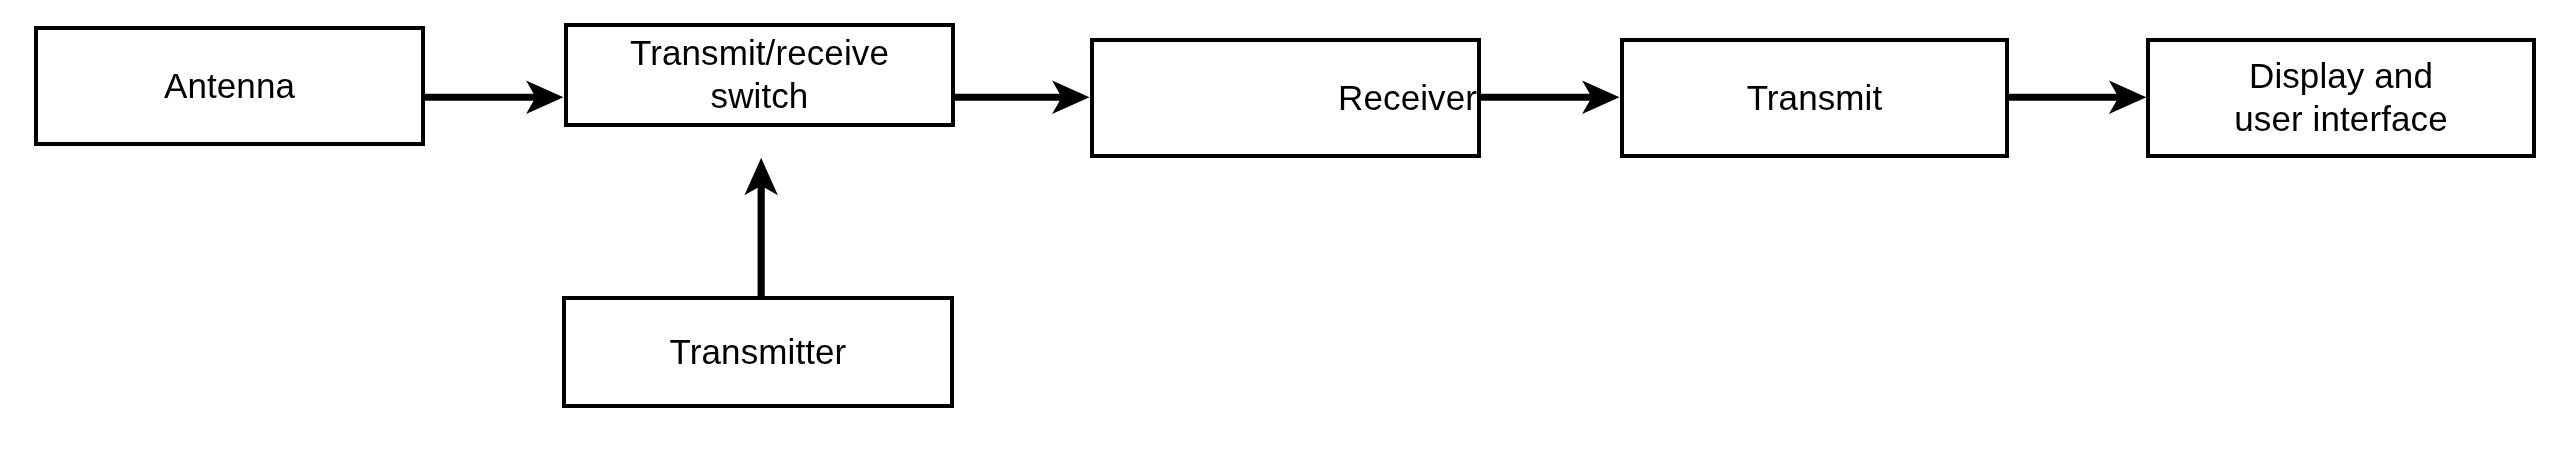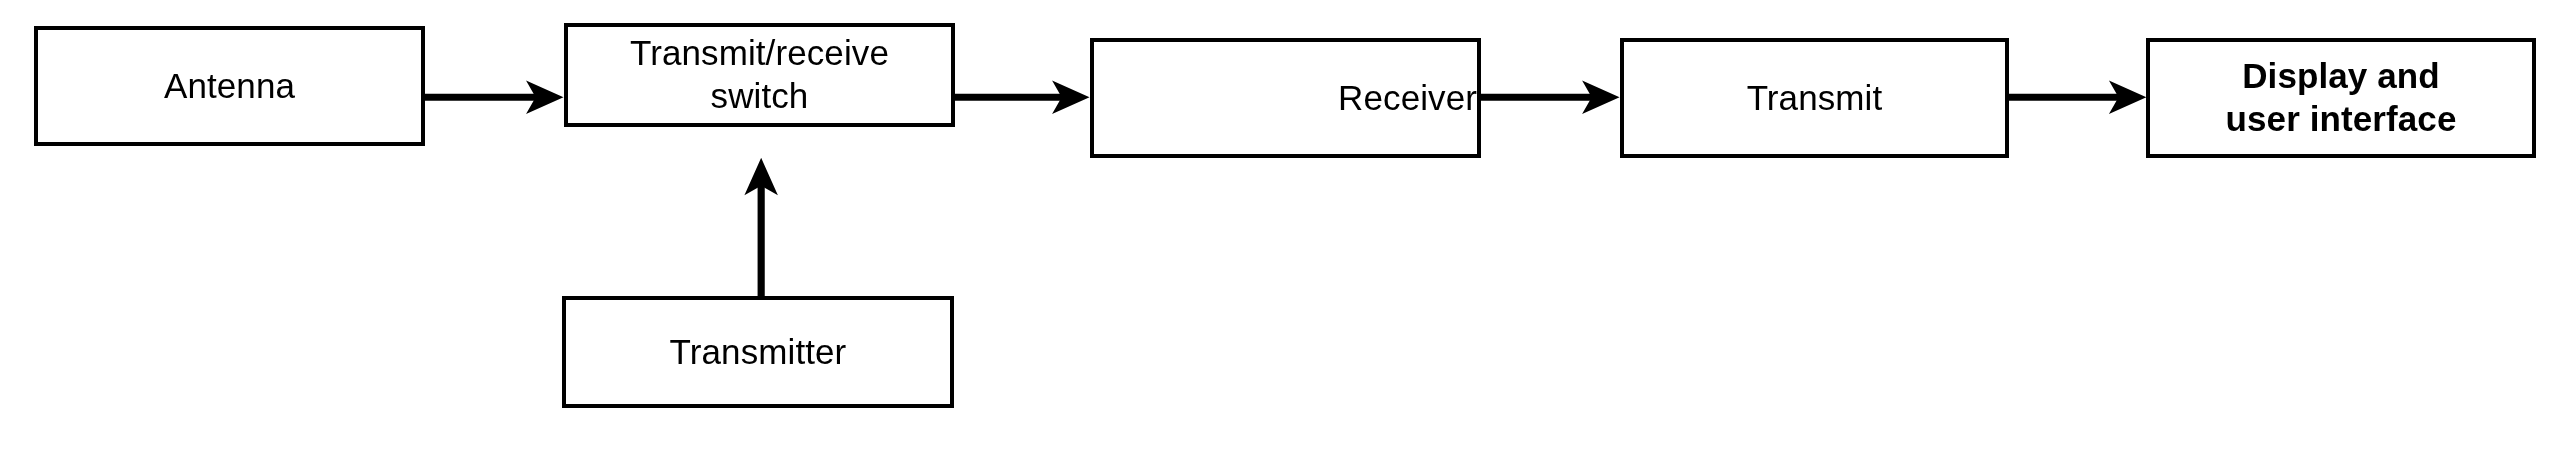--- a/index.html
+++ b/index.html
@@ -101,21 +101,21 @@
   </div>
 
   <div class="node" style="left:1090px; top:38px; width:391px; height:120px;text-align:right;">
     <span class="node-label">Receiver</span>
   </div>
 
   <div class="node" style="left:1620px; top:38px; width:389px; height:120px;">
     <span class="node-label">Transmit</span>
   </div>
 
-  <div class="node" style="left:2146px; top:38px; width:390px; height:120px;font-weight:bold;">
+  <div class="node" style="left:2146px; top:38px; width:390px; height:120px;">
     <span class="node-label">Display and
 user interface</span>
   </div>
 
   <div class="node" style="left:562px; top:296px; width:392px; height:112px;">
     <span class="node-label">Transmitter</span>
   </div>
 
 </div>
 

